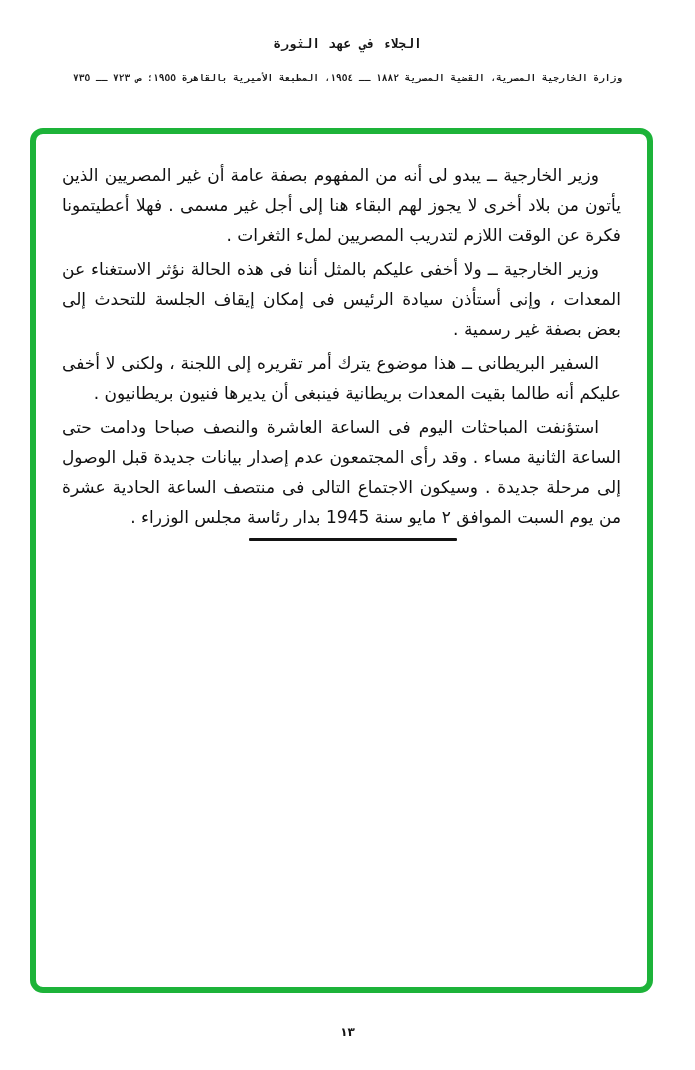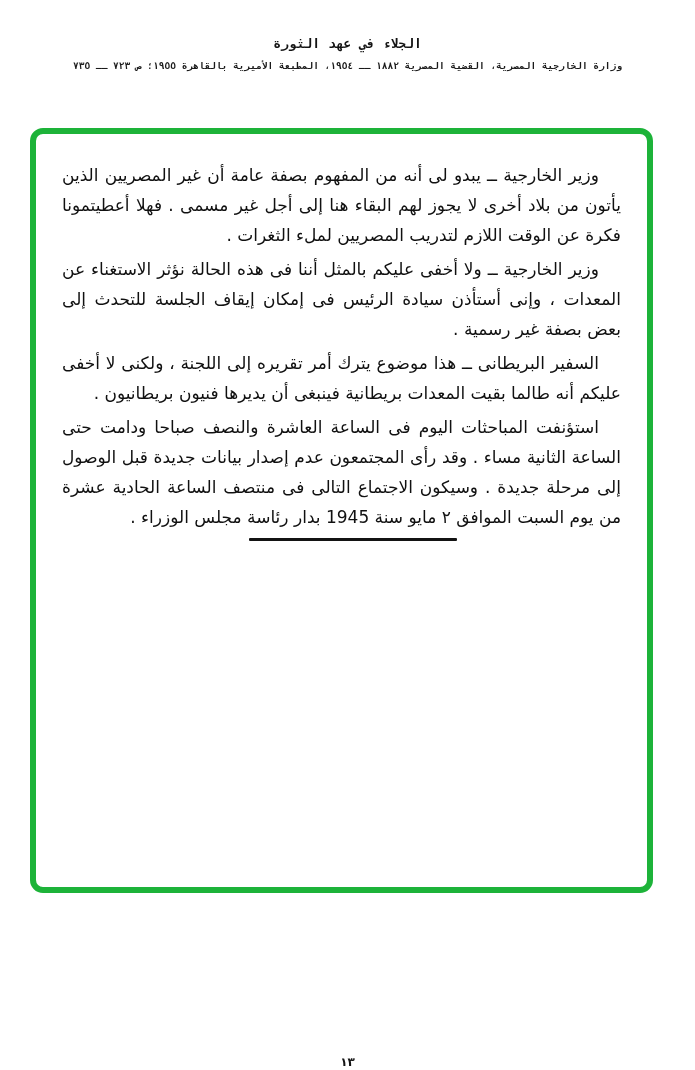--- a/index.html
+++ b/index.html
@@ -11,44 +11,44 @@
   }
   .header{direction:rtl;text-align:center;font-weight:bold;font-family:Liberation Mono, monospace;}
   .doc-title{
     padding-top:36px;font-size:13px;letter-spacing:.2px;
   }
   .doc-subtitle{
     margin-top:11px;font-size:12.5px;line-height:1.4;
     padding:0 14px;white-space:nowrap;
   }
   .doc-source{
-    margin-top:8px;font-size:9.5px;color:#1a1a1a;
+    margin-top:20px;font-size:9.5px;color:#1a1a1a;
   }
   .doc-frame{
     position:absolute;left:30px;top:128px;
-    width:623px;height:765px;
+    width:623px;height:865px;
     border:6px solid #1db339;border-radius:13px;
     background:#ffffff;box-sizing:border-box;
   }
   .doc-content{
     direction:rtl;text-align:justify;
     padding:26px 26px 0 26px;
     font-size:17px;line-height:30px;color:#101010;
   }
   .doc-content p{margin:0 0 4px 0;text-indent:22px;}
   .doc-content p.statement-intro{
     text-indent:104px;font-weight:bold;text-align:right;
   }
   .divider{
     width:208px;height:3px;background:#131313;
     margin:6px auto 0 auto;transform:translateX(11px);
     border-radius:1px;
   }
   .page-number{
-    position:absolute;left:0;right:0;top:1055px;
+    position:absolute;left:0;right:0;top:1025px;
     text-align:center;font-size:12px;font-weight:bold;
     direction:rtl;
   }
 </style>
 </head>
 <body>
 
 <div class="header">
   <div class="doc-title">الجلاء في عهد الثورة</div>
   <div class="doc-source">وزارة الخارجية المصرية، القضية المصرية ١٨٨٢ ــ ١٩٥٤، المطبعة الأميرية بالقاهرة ١٩٥٥؛ ص ٧٢٣ ــ ٧٣٥</div>

